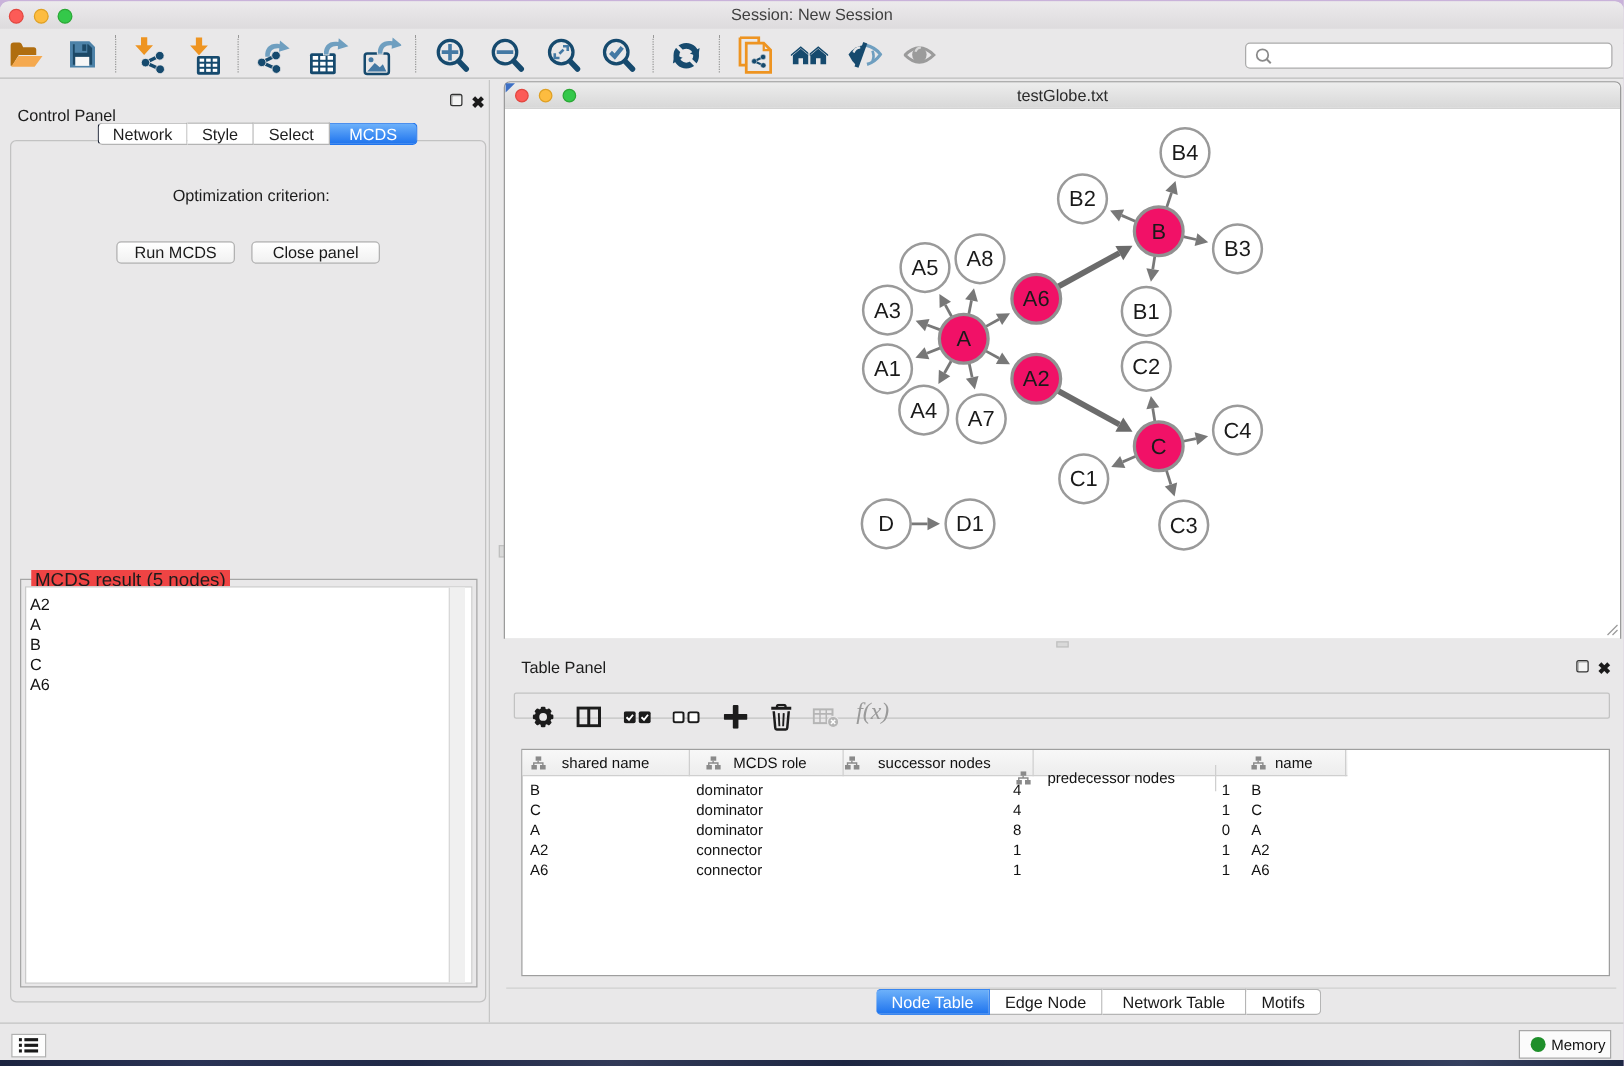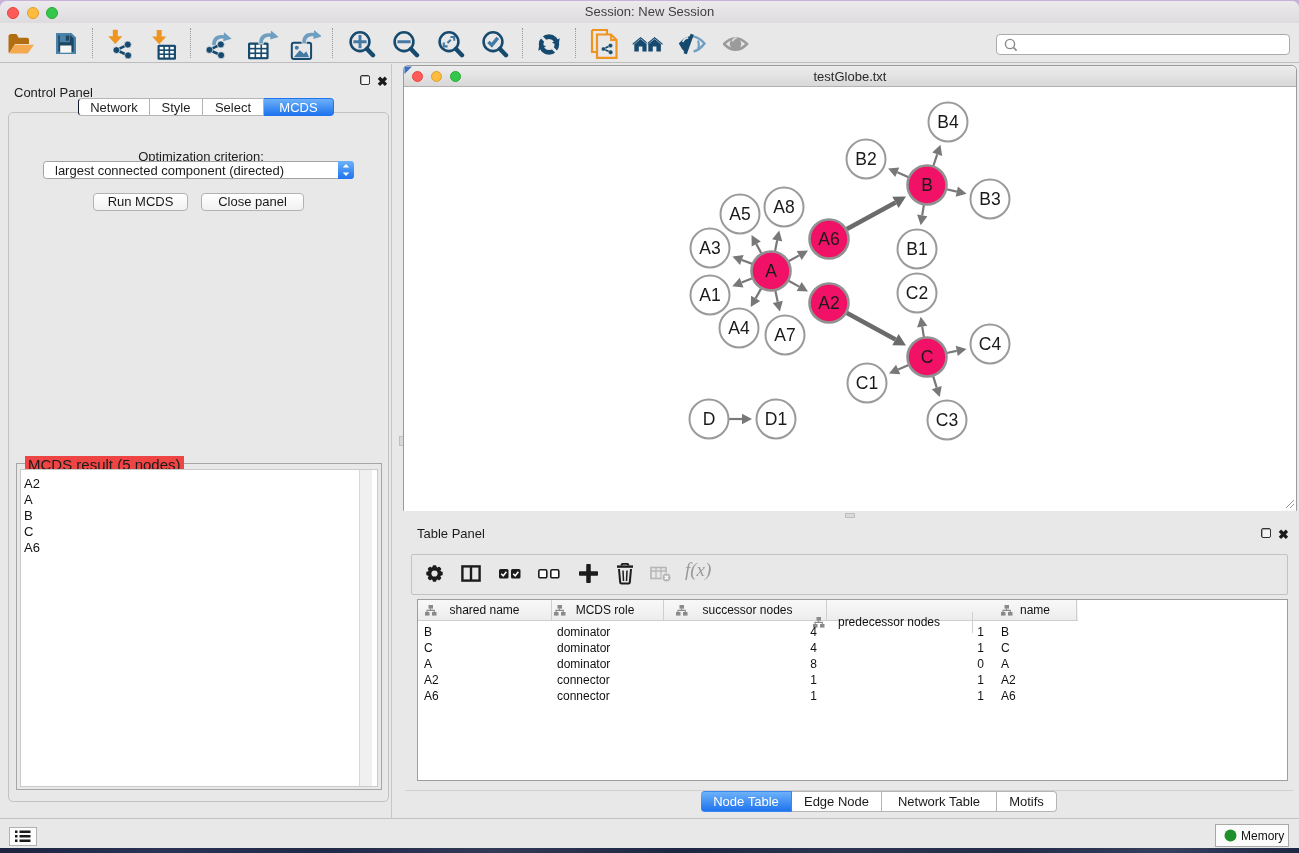--- a/index.html
+++ b/index.html
@@ -35,21 +35,21 @@
 #fs-scroll { position:absolute; right:5px; top:0; width:13px; height:100%; background:#f0f0f0; border-left:1px solid #d8d8d8; }
 .li { position:absolute; left:3px; font-size:13px; color:#111; }
 #rightarea { position:absolute; left:393px; top:63px; width:906px; height:754px; background:#e9e8e9; }
 #netwin { position:absolute; left:10px; top:1px; width:894px; height:446px; background:#fff; border:1px solid #9b9b9b; border-radius:5px 5px 0 0; }
 #nw-title { position:absolute; left:0; top:0; width:100%; height:21px; background:linear-gradient(#ededed,#d8d8d8); border-bottom:1px solid #b2b2b2; border-radius:5px 5px 0 0; }
 .tl2 { position:absolute; top:5px; width:11px; height:11px; border-radius:50%; }
 #nw-text { position:absolute; top:3px; left:0; width:100%; text-align:center; font-size:13px; color:#2a2a2a; }
 #canvas { position:absolute; left:0; top:22px; width:892px; height:423px; background:#fff; }
 #tpanel { position:absolute; left:0; top:457px; width:906px; height:297px; }
 #tp-title { position:absolute; left:24px; top:5px; font-size:13px; color:#1c1c1c; }
-#tp-toolbar { position:absolute; left:18px; top:33px; width:877px; height:41px; background:#e9e8e9; border:1px solid #c2c2c2; border-radius:2px; }
+#tp-toolbar { position:absolute; left:18px; top:33px; width:877px; height:21px; background:#e9e8e9; border:1px solid #c2c2c2; border-radius:2px; }
 #ttable { position:absolute; left:24px; top:78px; width:871px; height:182px; background:#fff; border:1px solid #9e9e9e; }
 #thead { position:absolute; left:0; top:0; width:660px; height:21px; background:linear-gradient(#f8f8f8,#ededed); border-bottom:1px solid #cfcfcf; }
 .th { position:absolute; top:0; height:21px; border-right:1px solid #cfcfcf; font-size:12px; color:#111; text-align:center; line-height:21px; }
 .td { position:absolute; font-size:12px; color:#111; height:16px; line-height:16px; }
 #tabline { position:absolute; left:12px; top:269px; width:888px; height:0; border-top:1px solid #cfcfcf; }
 #btabs { position:absolute; left:279px; top:270px; display:flex;padding-left:29px; }
 .btab { height:21px; background:#fff; border:1px solid #b5b5b5; border-left:none; font-size:13px; color:#1a1a1a; text-align:center; line-height:20px; }
 #statusbar { position:absolute; left:0; top:817px; width:1299px; height:30px; background:#e9e8e9; border-top:1px solid #c2c2c2; }
 #listbtn { position:absolute; left:9px; top:8px; width:28px; height:19px; background:#fdfdfd; border:1px solid #b0b0b0; }
 #membtn { position:absolute; left:1215px; top:5px; width:74px; height:23px; background:#fbfbfb; border:1px solid #a8a8a8; font-size:12px; color:#111; }
@@ -215,27 +215,20 @@
   <div class="floatbox abs" style="left:360px; top:11px;"></div>
   <div class="xicon abs" style="left:377px; top:13px;">✖</div>
   <div id="cp-box"></div>
   <div class="tabrow" style="left:78px; top:34px;">
     <div class="tab first" style="width:72px;">Network</div>
     <div class="tab" style="width:53px;">Style</div>
     <div class="tab" style="width:61px;">Select</div>
     <div class="tab last sel" style="width:70px;">MCDS</div>
   </div>
   <div id="opt-label">Optimization criterion:</div>
-  <div id="combo">
-    <div id="combo-text">largest connected component (directed)</div>
-    <div id="combo-step"><svg width="16" height="18">
-            <path d="M8,3 L11.2,6.5 L4.8,6.5 Z" fill="#fff"></path>
-            <path d="M8,15 L11.2,11.5 L4.8,11.5 Z" fill="#fff"></path>
-          </svg></div>
-  </div>
   <div class="btn" style="left:93px; top:129px; width:95px;">Run MCDS</div>
   <div class="btn" style="left:201px; top:129px; width:103px;">Close panel</div>
   <div id="fieldset">
     <div id="fs-legend">MCDS result (5 nodes)</div>
     <div id="fs-list">
       <div id="fs-scroll"></div>
       <div class="li" style="top:6px;">A2</div>
       <div class="li" style="top:22px;">A</div>
       <div class="li" style="top:38px;">B</div>
       <div class="li" style="top:54px;">C</div>
@@ -405,21 +398,21 @@
     <div id="ttable">
       <div id="thead">
             <div class="th" style="left:0px;width:134px;">shared name<svg width="12" height="11" style="position:absolute;left:7px;top:5px">
                 <g fill="#8a8a8a">
                   <rect x="3.5" y="0" width="4.5" height="3.6"></rect>
                   <rect x="0" y="7" width="4.5" height="3.6"></rect>
                   <rect x="7" y="7" width="4.5" height="3.6"></rect>
                   <path d="M5.5,3.6 L5.5,5.4 M2,7 L2,5.4 L9.3,5.4 L9.3,7" fill="none" stroke="#8a8a8a" stroke-width="1.1"></path>
                 </g>
               </svg></div>
-            <div class="th" style="left:129px;width:117px;">MCDS role<svg width="12" height="11" style="position:absolute;left:7px;top:5px">
+            <div class="th" style="left:140px;width:117px;">MCDS role<svg width="12" height="11" style="position:absolute;left:7px;top:5px">
                 <g fill="#8a8a8a">
                   <rect x="3.5" y="0" width="4.5" height="3.6"></rect>
                   <rect x="0" y="7" width="4.5" height="3.6"></rect>
                   <rect x="7" y="7" width="4.5" height="3.6"></rect>
                   <path d="M5.5,3.6 L5.5,5.4 M2,7 L2,5.4 L9.3,5.4 L9.3,7" fill="none" stroke="#8a8a8a" stroke-width="1.1"></path>
                 </g>
               </svg></div>
             <div class="th" style="left:251px;width:158px;">successor nodes<svg width="12" height="11" style="position:absolute;left:7px;top:5px">
                 <g fill="#8a8a8a">
                   <rect x="3.5" y="0" width="4.5" height="3.6"></rect>

